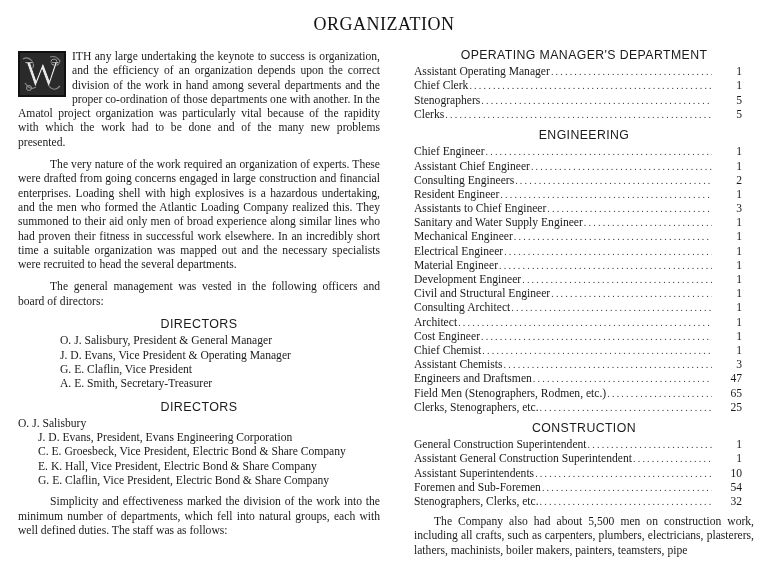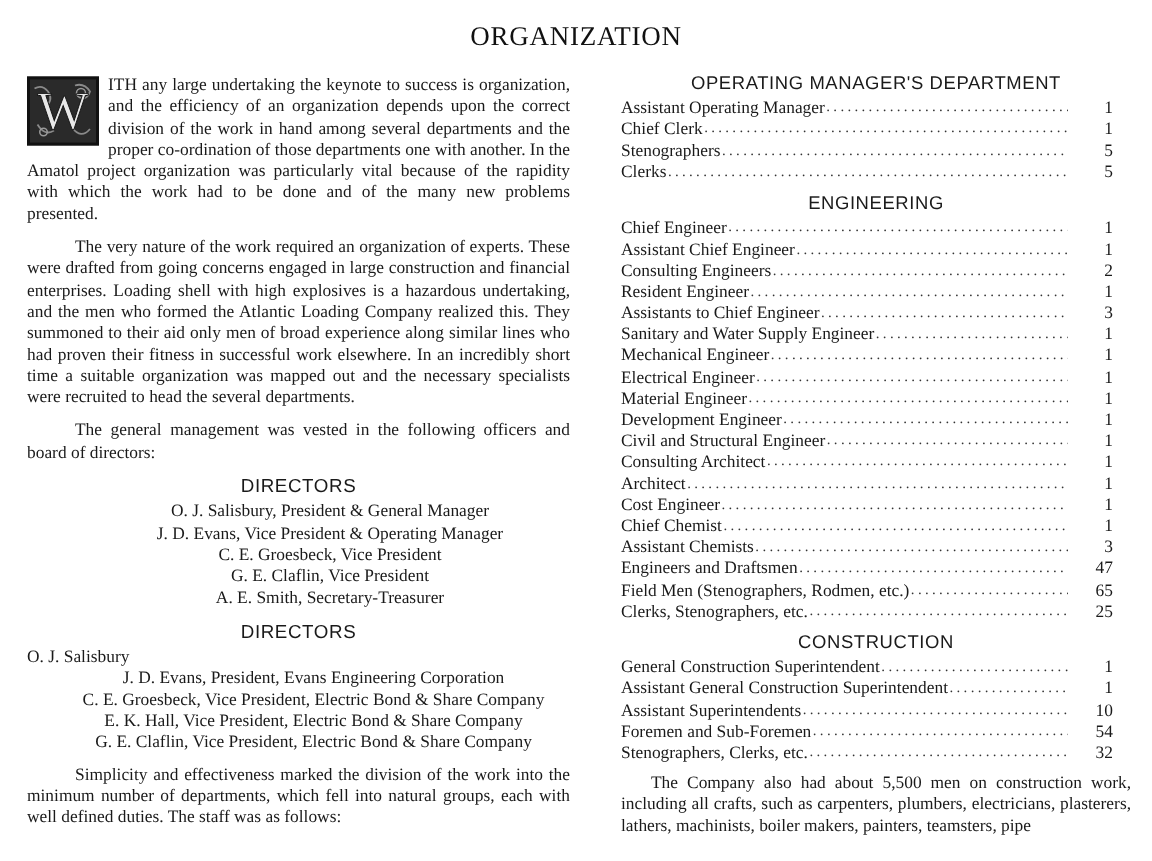--- a/index.html
+++ b/index.html
@@ -52,21 +52,21 @@
     }
     .dropcap svg { position: absolute; left: 0; top: 0; }
     .section-head {
       text-align: center;
       font-family: "Liberation Sans", "DejaVu Sans", sans-serif;
       font-size: 12.5px;
       letter-spacing: 0.4px;
       margin: 6px 0 3px 0;
     }
     .names { margin-left: 42px; }
-    .name-line { white-space: nowrap; text-align: center; }
+    .name-line { white-space: nowrap; }
     .directors { margin-left: 20px; }
     .dept-head {
       text-align: center;
       font-family: Liberation Sans, sans-serif;
       font-size: 12.3px;
       letter-spacing: 0.4px;
       margin: 4px 0 3px 0;
     }
     .staff-row {
       display: flex;
@@ -116,21 +116,20 @@
     </span>
     <span>ITH any large undertaking the keynote to success is organization, and the efficiency of an organization depends upon the correct division of the work in hand among several departments and the proper co-ordination of those departments one with another.  In the Amatol project organization was particularly vital because of the rapidity with which the work had to be done and of the many new problems presented.</span>
   </p>
   <p class="para indent">The very nature of the work required an organization of experts. These were drafted from going concerns engaged in large construction and financial enterprises.  Loading shell with high explosives is a hazardous undertaking, and the men who formed the Atlantic Loading Company realized this.  They summoned to their aid only men of broad experience along similar lines who had proven their fitness in successful work elsewhere.  In an incredibly short time a suitable organization was mapped out and the necessary specialists were recruited to head the several departments.</p>
   <p class="para indent">The general management was vested in the following officers and board of directors:</p>
 
   <div class="section-head">DIRECTORS</div>
   <div class="names">
     <div class="name-line">O. J. Salisbury, President &amp; General Manager</div>
     <div class="name-line">J. D. Evans, Vice President &amp; Operating Manager</div>
-    <div class="name-line">C. E. Groesbeck, Vice President</div>
     <div class="name-line">G. E. Claflin, Vice President</div>
     <div class="name-line">A. E. Smith, Secretary-Treasurer</div>
   </div>
 
   <div class="section-head" style="margin-top:8px;">DIRECTORS</div>
   <div class="directors">
     <div class="name-line" style="text-align:left;margin-left:-20px;">O. J. Salisbury</div>
     <div class="name-line">J. D. Evans, President, Evans Engineering Corporation</div>
     <div class="name-line">C. E. Groesbeck, Vice President, Electric Bond &amp; Share Company</div>
     <div class="name-line">E. K. Hall, Vice President, Electric Bond &amp; Share Company</div>

